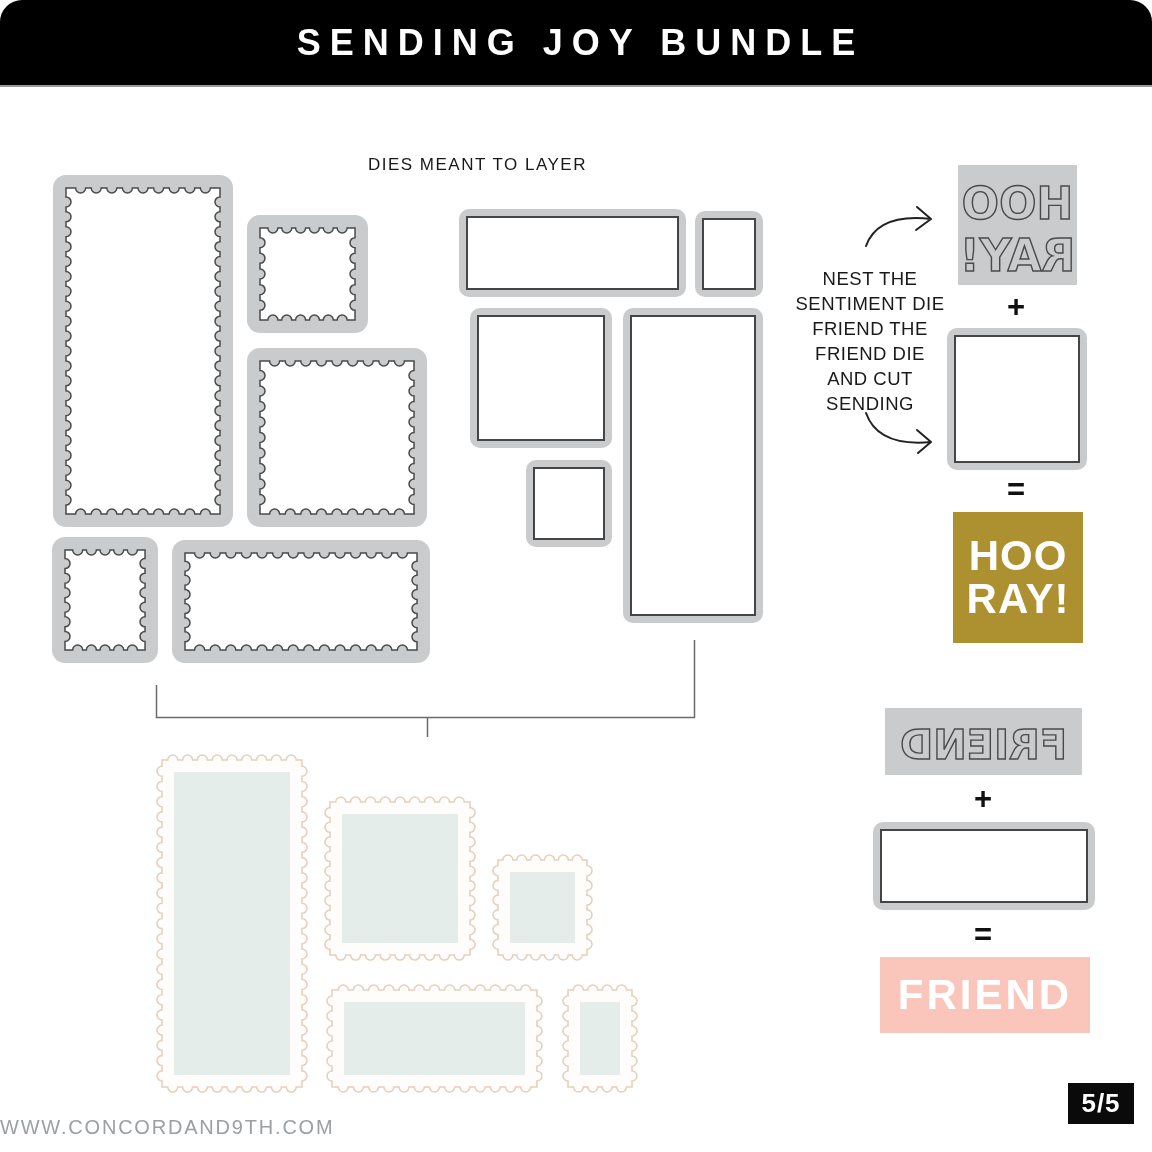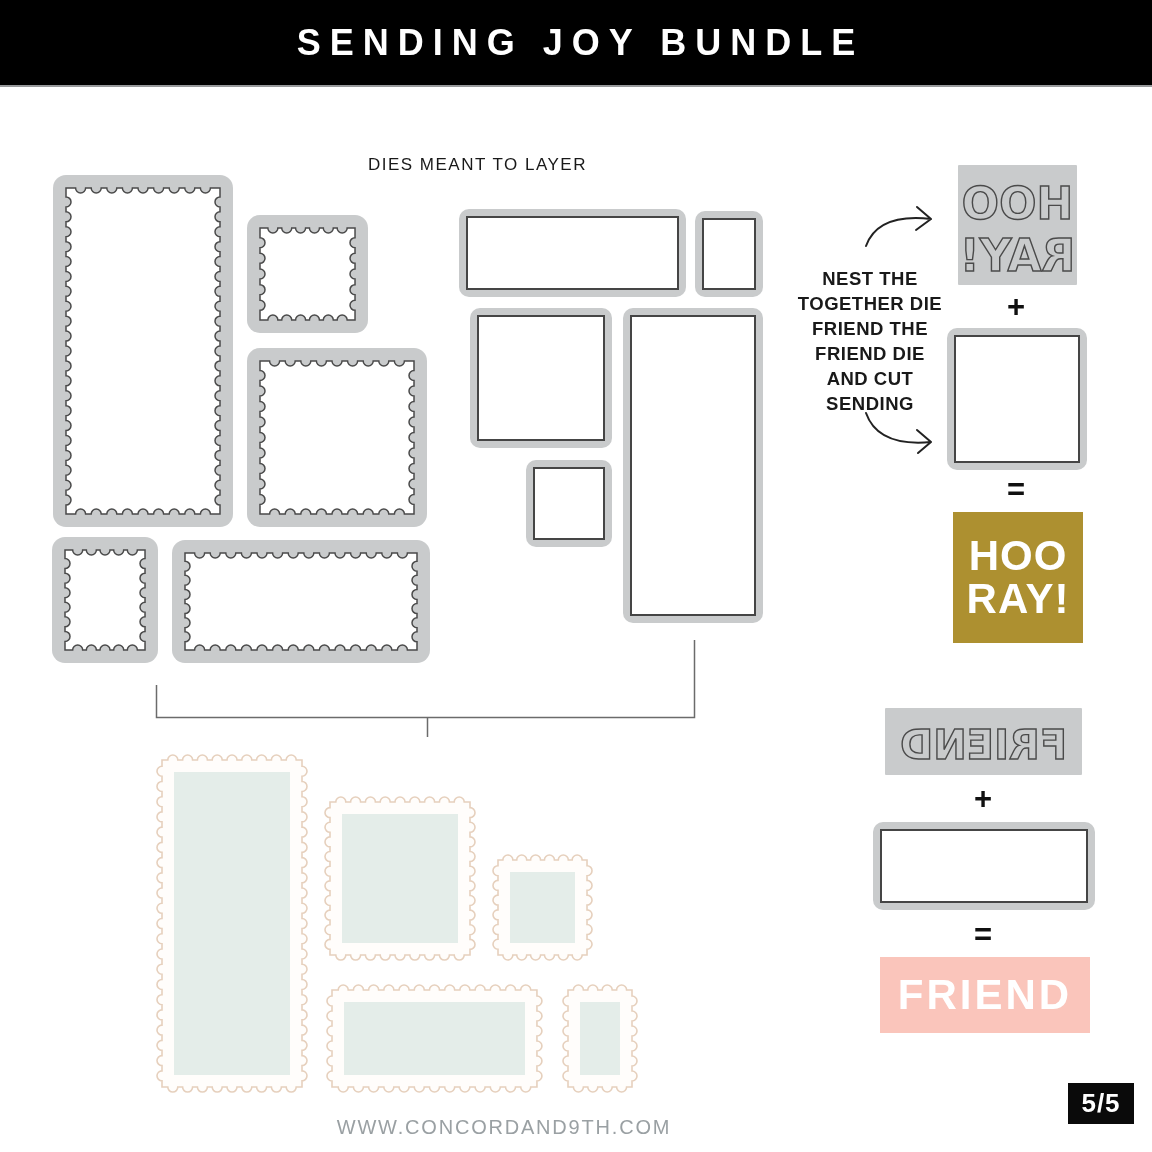--- a/index.html
+++ b/index.html
@@ -1,35 +1,35 @@
 <!DOCTYPE html>
 <html style="--gold: #ad9030; --pink: #fac5bb; --mint: #e4ede9; --die_gray: #c9cbcc; --die_line: #4a4a4a; --stamp_edge: #e6d0bd; --header_bg: #000000; --footer_text: #9aa0a3;"><head>
 <meta charset="utf-8">
 <style>
   html,body{margin:0;padding:0;background:#ffffff;}
   .page{
     position:relative;width:1152px;height:1152px;background:#ffffff;
-    overflow:hidden;font-family:"Liberation Sans", sans-serif;
+    overflow:hidden;font-family:"Liberation Sans", sans-serif;border-radius:22px;
   }
   .header{
     position:absolute;left:0;top:0;width:1152px;height:85px;
     background:var(--header_bg,#000);border-bottom:2px solid #97999b;
     display:flex;align-items:center;justify-content:center;
   }
   .header .title{
     color:#ffffff;font-size:36px;font-weight:bold;letter-spacing:9px;text-indent:9px;
   }
   .dies-label{
     position:absolute;left:283px;top:155px;width:304px;text-align:right;
     font-size:17px;letter-spacing:1.5px;color:#191919;
   }
   #art{position:absolute;inset:0;}
   .instruction{
     position:absolute;left:789px;top:266px;width:162px;text-align:center;
-    font-size:18.5px;line-height:25px;letter-spacing:.5px;color:#191919;font-weight:bold;
+    font-size:18.5px;line-height:25px;letter-spacing:.5px;color:#191919;
   }
   .op{
     position:absolute;transform:translate(-50%,-50%);
     font-size:31px;font-weight:bold;color:#101010;
   }
   .op-plus-1{left:1016px;top:307px;}
   .op-eq-1{left:1016px;top:490px;}
   .op-plus-2{left:983px;top:799px;}
   .op-eq-2{left:983px;top:935px;}
   .result{
@@ -38,22 +38,22 @@
   }
   .result-hooray{
     left:953px;top:512px;width:130px;height:131px;background:var(--gold,#ad9030);
     font-size:42px;line-height:1.02;letter-spacing:1px;
   }
   .result-friend{
     left:880px;top:957px;width:210px;height:76px;background:var(--pink,#fac5bb);
     font-size:42px;letter-spacing:3px;
   }
   .footer-url{
-    position:absolute;left:0;top:1116px;width:976px;text-align:center;
-    font-size:20px;letter-spacing:1.8px;color:var(--footer_text,#9aa0a3);padding-left:16px;
+    position:absolute;left:0;top:1116px;width:976px;text-align:left;
+    font-size:20px;letter-spacing:1.8px;color:var(--footer_text,#9aa0a3);
   }
   .badge{
     position:absolute;left:1068px;top:1083px;width:66px;height:41px;background:#0a0a0a;
     display:flex;align-items:center;justify-content:center;
     color:#ffffff;font-size:26px;font-weight:bold;letter-spacing:1px;
   }
 </style>
 </head>
 <body>
 
@@ -145,21 +145,21 @@
       </svg>
       <svg width="1152" height="1152" viewBox="0 0 1152 1152" style="position: absolute; left: 0px; top: 0px; pointer-events: none;">
         <path d="M156.5,685 L156.5,717.5 L694.5,717.5 L694.5,640 M427.5,717.5 L427.5,737" fill="none" stroke="#6b6b6b" stroke-width="1.5"></path>
         <path d="M866,246 Q878,213 931,219 M931,219 L917,207 M931,219 L916,230" fill="none" stroke="#222222" stroke-width="2" stroke-linecap="round" stroke-linejoin="round"></path>
         <path d="M866,413 Q878,447 931,442 M931,442 L917,430 M931,442 L918,453" fill="none" stroke="#222222" stroke-width="2" stroke-linecap="round" stroke-linejoin="round"></path>
       </svg>
     </div>
 
   <div class="instruction">
     <div>NEST THE</div>
-    <div>TOGETHER DIE</div>
+    <div>SENTIMENT DIE</div>
     <div>FRIEND THE</div>
     <div>FRIEND DIE</div>
     <div>AND CUT</div>
     <div>SENDING</div>
   </div>
 
   <div class="op op-plus-1">+</div>
   <div class="op op-eq-1">=</div>
   <div class="op op-plus-2">+</div>
   <div class="op op-eq-2">=</div>

